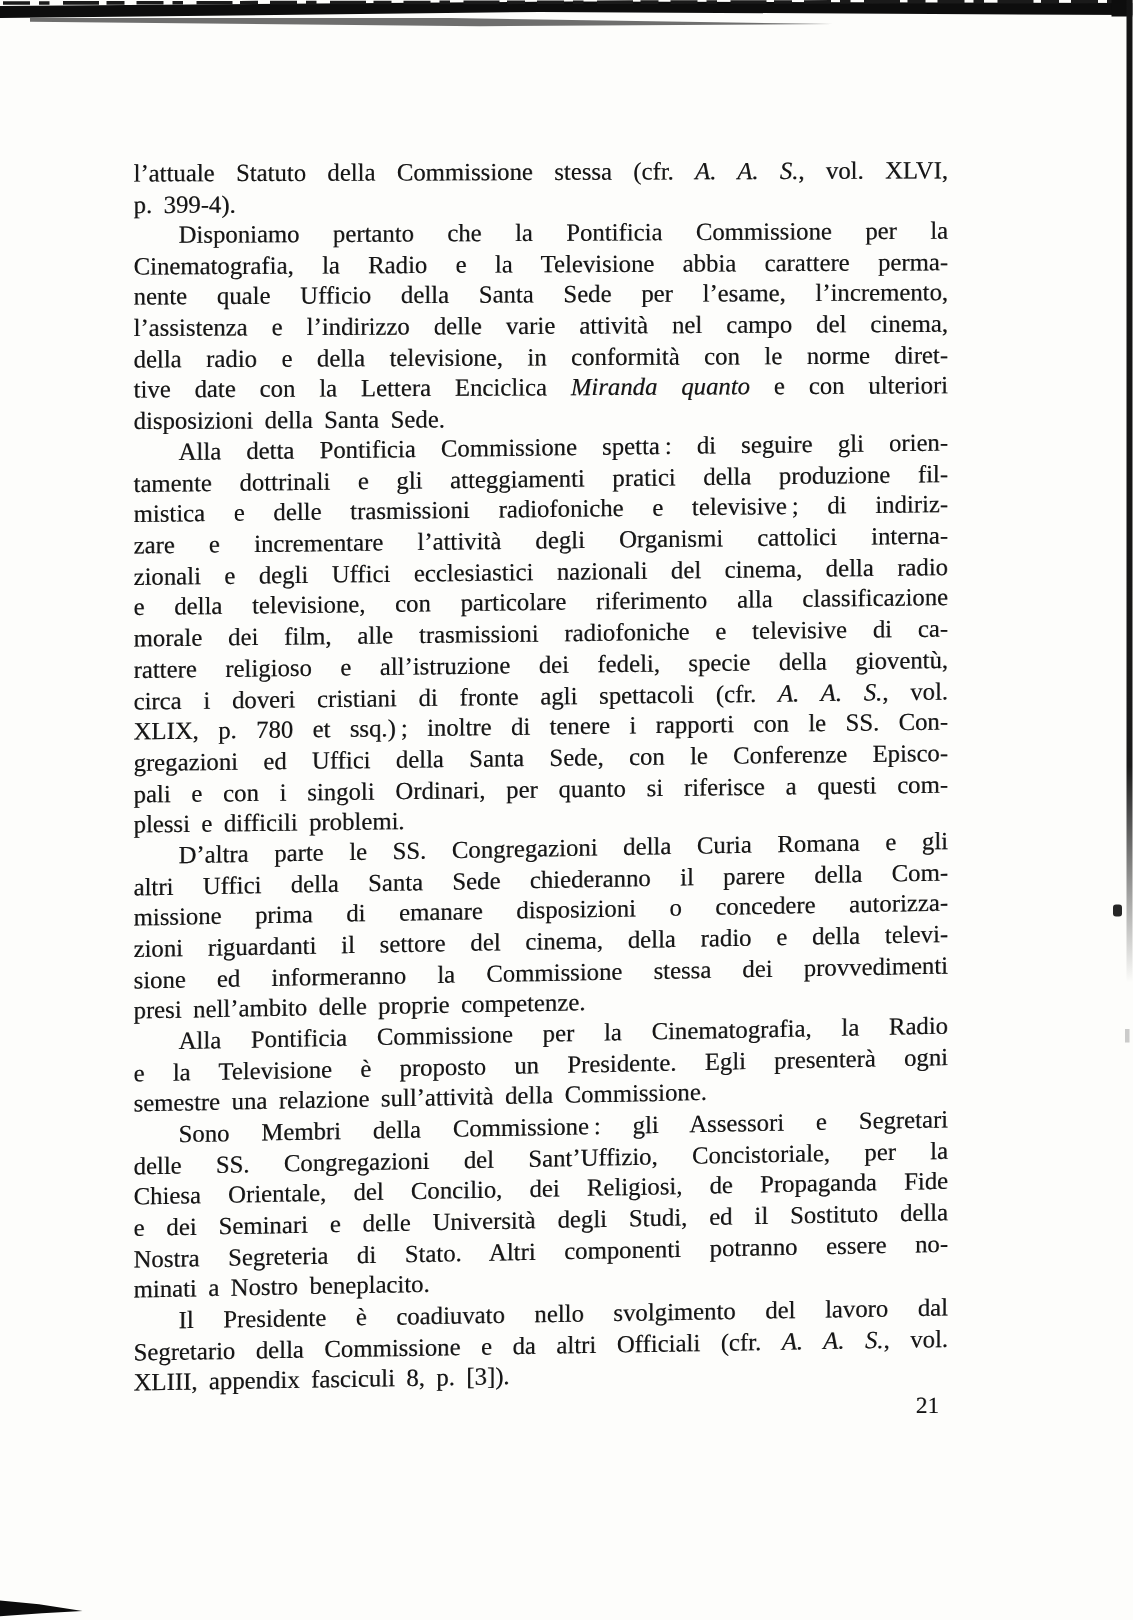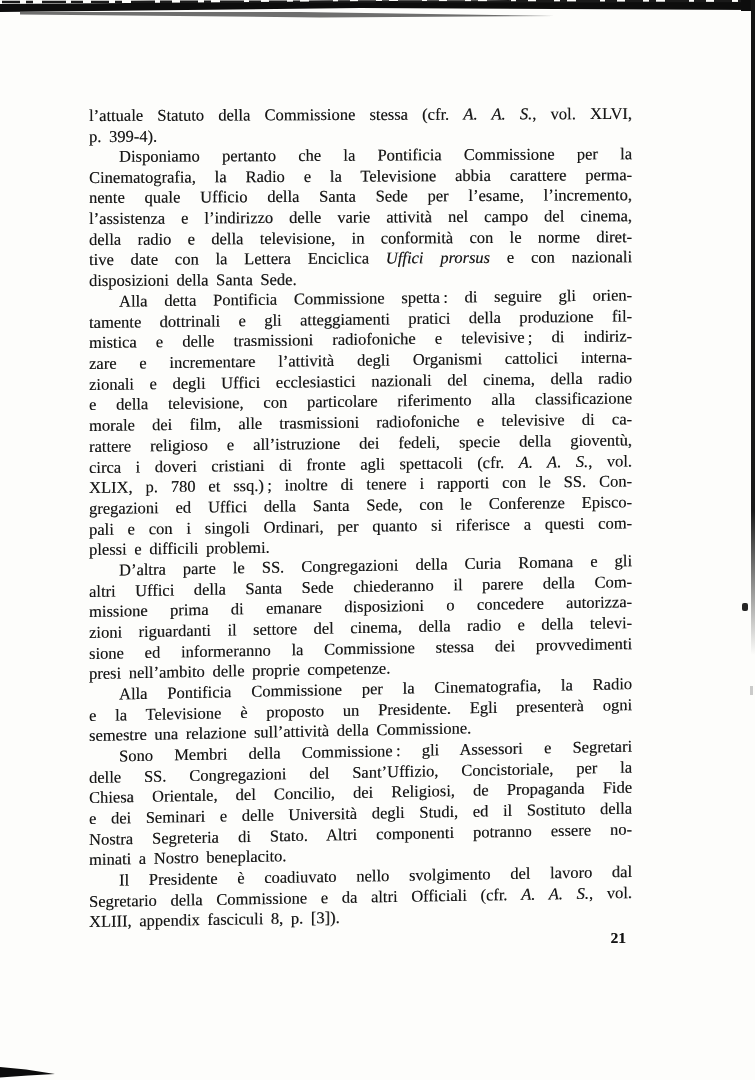--- a/index.html
+++ b/index.html
@@ -38,21 +38,21 @@
     overflow: visible;
   }
   .line.last { text-align-last: left; word-spacing: 3.5px; }
   .line.indent { text-indent: 30px; }
   .it { font-style: italic; }
 
   .pageno {
     position: absolute;
     left: 89px; top: 929px; width: 537px;
     text-align: right;
-    font-weight: bold;
+    font-weight: normal;
     font-size: 15.5px;
     color: #141414;
     text-shadow: 0.3px 0 0 rgba(20,20,20,0.5);
   }
 
   
   .top-edge { position: absolute; top: 0; left: 0; }
   .right-edge {
     position: absolute; top: 0; right: 0;
     width: 4px; height: 655px;
@@ -94,21 +94,21 @@
       <div class="para">
         <div class="line"><span>l’attuale Statuto della Commissione stessa (cfr. </span><span class="it">A. A. S.</span><span>, vol. XLVI,</span></div>
         <div class="line last"><span>p. 399-4).</span></div>
       </div>
       <div class="para">
         <div class="line indent"><span>Disponiamo pertanto che la Pontificia Commissione per la</span></div>
         <div class="line"><span>Cinematografia, la Radio e la Televisione abbia carattere perma-</span></div>
         <div class="line"><span>nente quale Ufficio della Santa Sede per l’esame, l’incremento,</span></div>
         <div class="line"><span>l’assistenza e l’indirizzo delle varie attività nel campo del cinema,</span></div>
         <div class="line"><span>della radio e della televisione, in conformità con le norme diret-</span></div>
-        <div class="line"><span>tive date con la Lettera Enciclica </span><span class="it">Uffici prorsus</span><span> e con nazionali</span></div>
+        <div class="line"><span>tive date con la Lettera Enciclica </span><span class="it">Miranda quanto</span><span> e con ulteriori</span></div>
         <div class="line last"><span>disposizioni della Santa Sede.</span></div>
       </div>
       <div class="para">
         <div class="line indent"><span>Alla detta Pontificia Commissione spetta : di seguire gli orien-</span></div>
         <div class="line"><span>tamente dottrinali e gli atteggiamenti pratici della produzione fil-</span></div>
         <div class="line"><span>mistica e delle trasmissioni radiofoniche e televisive ; di indiriz-</span></div>
         <div class="line"><span>zare e incrementare l’attività degli Organismi cattolici interna-</span></div>
         <div class="line"><span>zionali e degli Uffici ecclesiastici nazionali del cinema, della radio</span></div>
         <div class="line"><span>e della televisione, con particolare riferimento alla classificazione</span></div>
         <div class="line"><span>morale dei film, alle trasmissioni radiofoniche e televisive di ca-</span></div>

